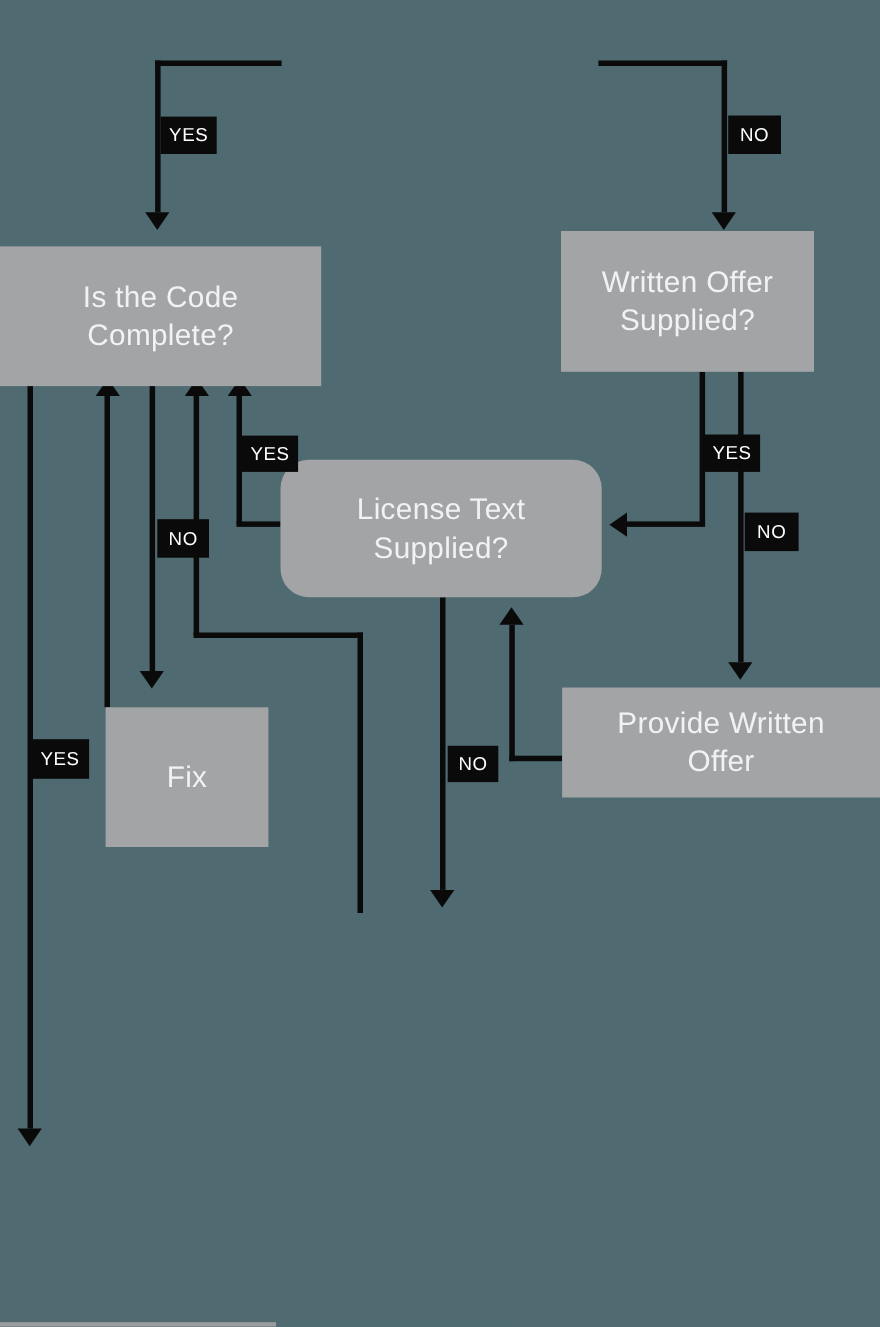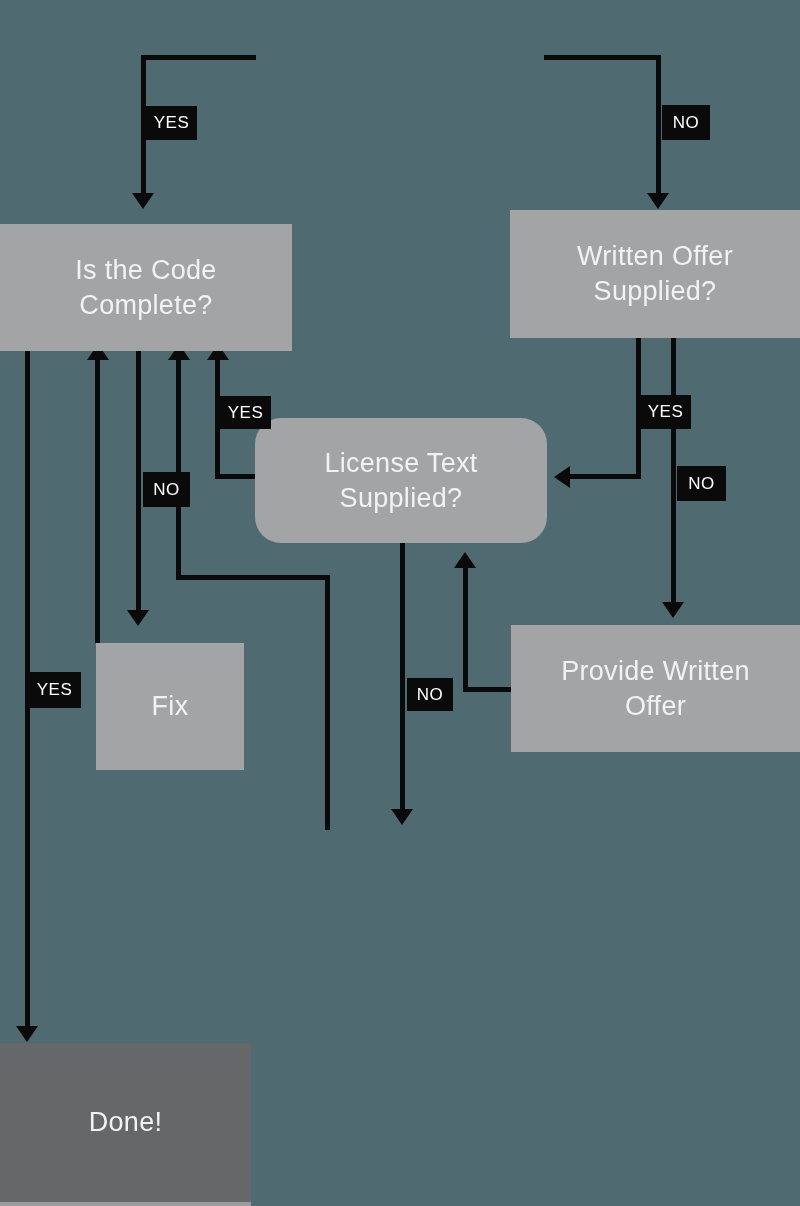--- a/index.html
+++ b/index.html
@@ -92,43 +92,40 @@
 
   <div class="line" style="left:400px;top:543px;width:5px;height:266px;"></div>
   <div class="arrow arrow--down" style="left:391px;top:809px;"></div>
 
 
   <div class="node" style="left:0;top:224px;width:292px;height:127px;">
     <span class="node-label">Is the Code
 Complete?</span>
   </div>
 
-  <div class="node" style="left:510px;top:210px;width:290px;height:128px;">
+  <div class="node" style="left:510px;top:210px;width:230px;height:128px;">
     <span class="node-label">Written Offer
 Supplied?</span>
   </div>
 
   <div class="node" style="left:255px;top:418px;width:292px;height:125px;border-radius:26px;">
     <span class="node-label">License Text
 Supplied?</span>
   </div>
 
   <div class="node" style="left:96px;top:643px;width:148px;height:127px;">
     <span class="node-label">Fix</span>
   </div>
 
-  <div class="node" style="left:511px;top:625px;width:289px;height:127px;">
+  <div class="node" style="left:511px;top:625px;width:289px;height:100px;">
     <span class="node-label">Provide Written
 Offer</span>
   </div>
 
 
-  <div class="node node--done" style="left:0;top:1043px;width:251px;height:159px;">
-    <span class="node-label">Done!</span>
-  </div>
   <div class="strip" style="left:0;top:1202px;width:251px;height:4px;"></div>
 
   <div class="edge-label" style="left:118px;top:106px;width:51px;height:34px;">
     <span>YES</span>
   </div>
 
   <div class="edge-label" style="left:634px;top:105px;width:48px;height:35px;">
     <span>NO</span>
   </div>
 

